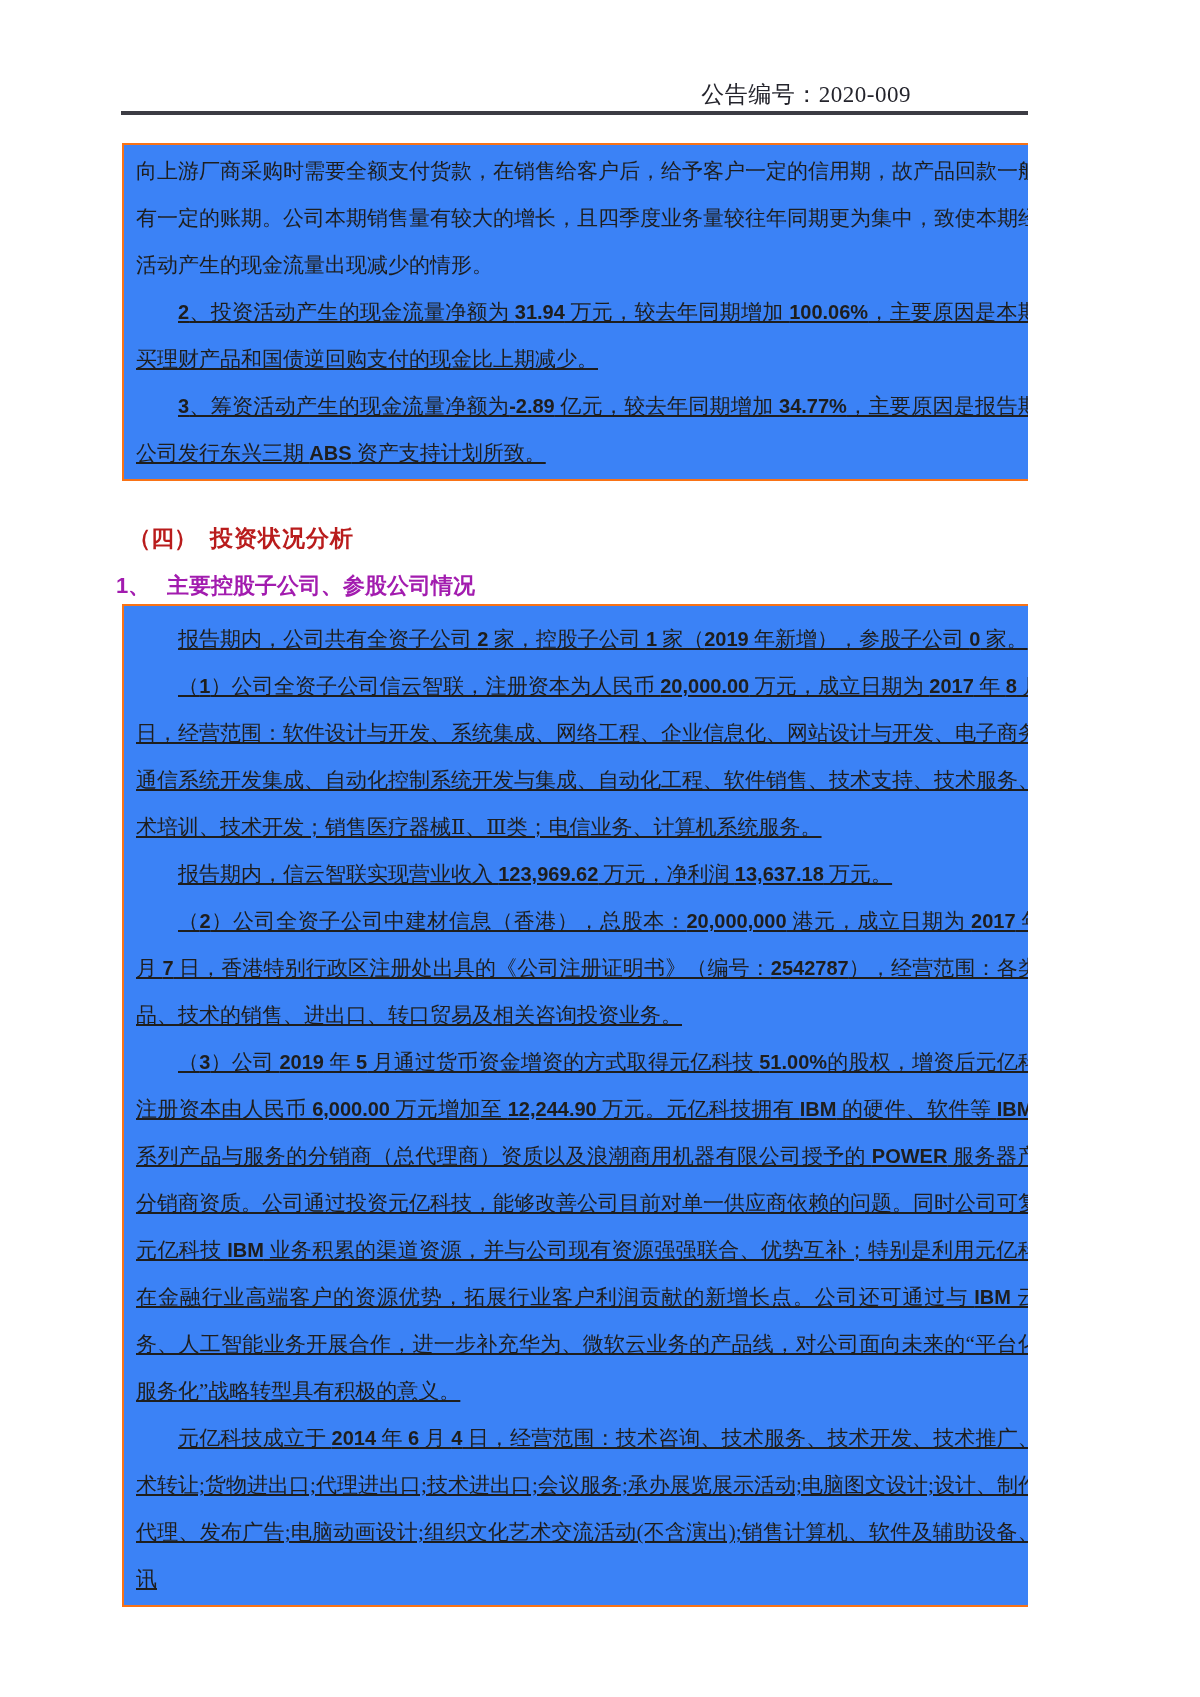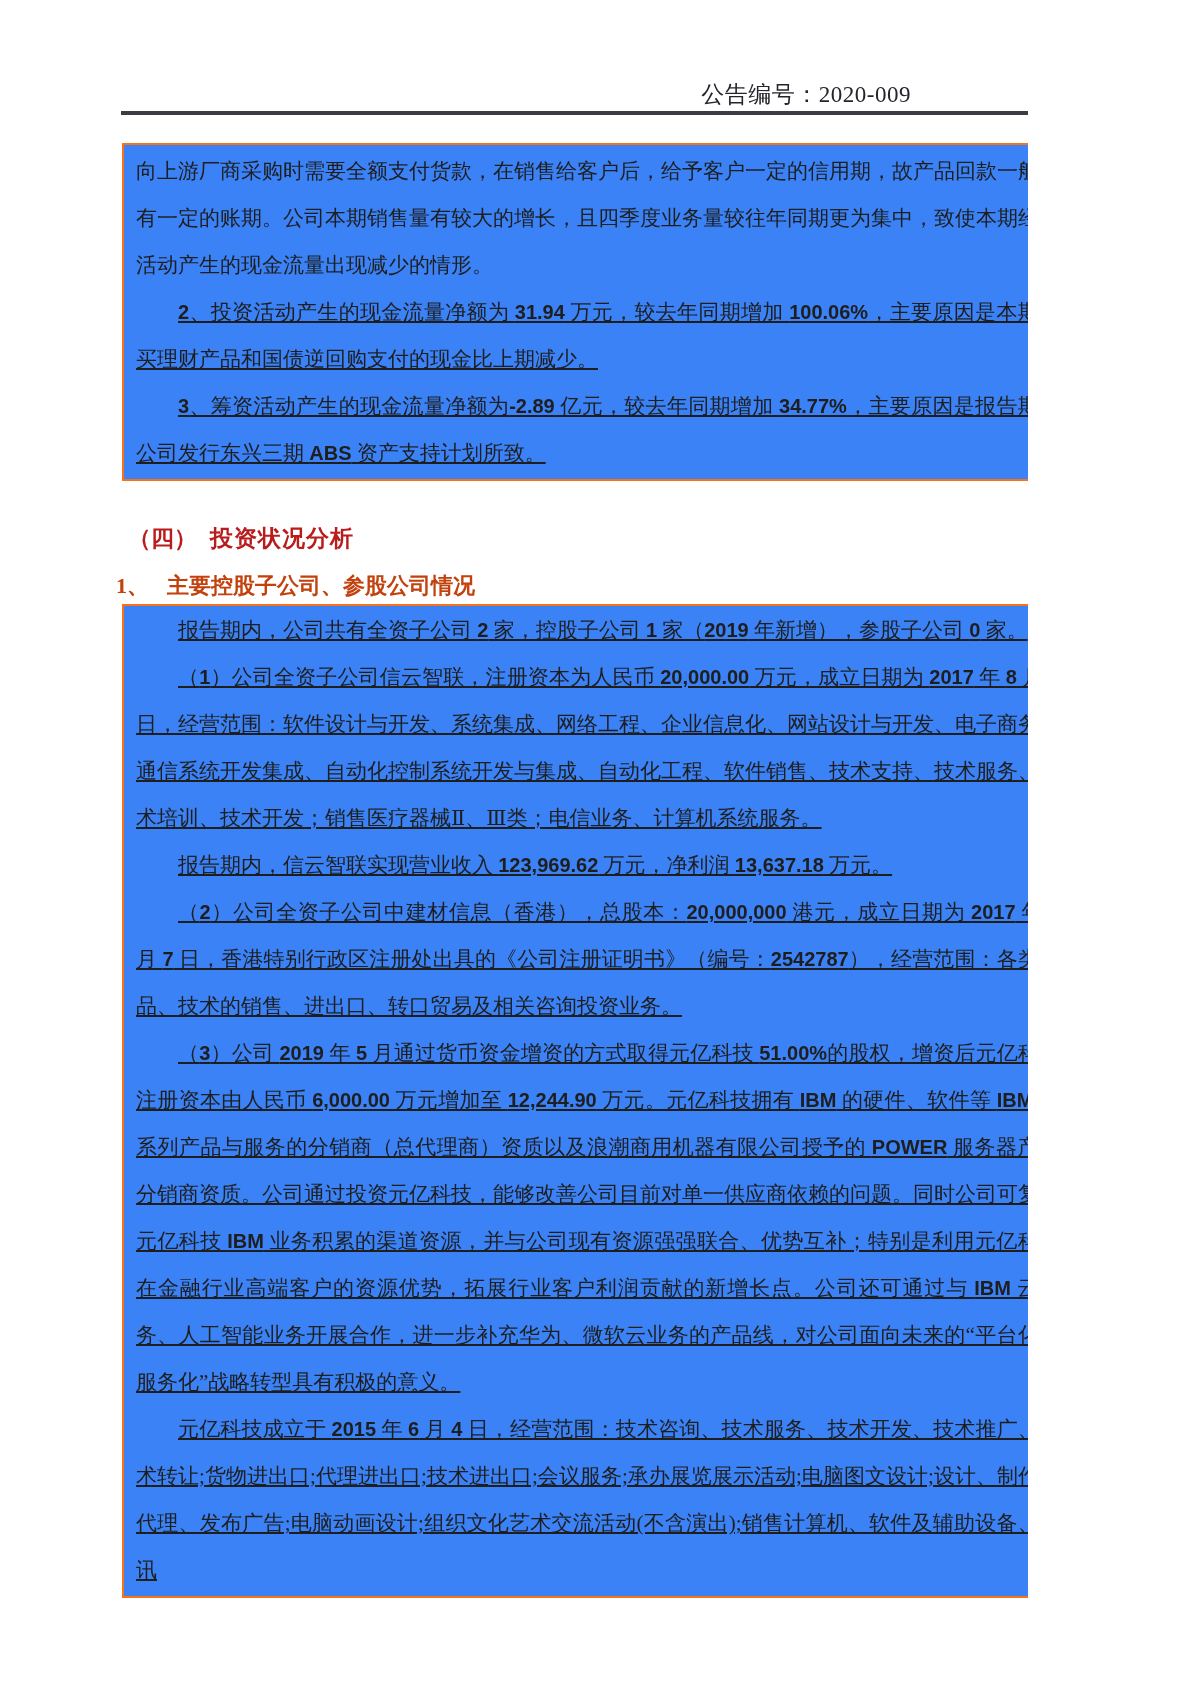--- a/index.html
+++ b/index.html
@@ -20,21 +20,21 @@
     position:absolute; left:121px; top:111px;
     width:962px; height:4px; background:#3c3c44;
   }
   .text-box {
     position:absolute; left:122px; width:952px;
     box-sizing:border-box;
     border:2px solid #f97316; background:#3b82f6;
     padding:3px 12px 2px 12px;
   }
   #box1 { top:143px; }
-  #box2 { top:604px; padding-top:1px; }
+  #box2 { top:604px; padding-top:10px; }
   .para {
     margin:0;
     font-size:21px; line-height:47px;
     text-align:justify; text-justify:inter-ideograph;
     color:#1e1e1e;
   }
   .para.indent { text-indent:2em;text-decoration:underline; }
   .latin {
     font-family:"Liberation Sans","DejaVu Sans",sans-serif;
     font-weight:600; font-size:20px;
@@ -47,22 +47,22 @@
   .sec-num {
     display:inline-block; width:82px;
     font-family:"Liberation Serif","DejaVu Serif",serif;
   }
   .sec-title {
     font-family:"Liberation Sans","DejaVu Sans",sans-serif;
     letter-spacing:1px;
   }
   .sub-heading {
     position:absolute; left:116px; top:571px;
-    font-size:22px; font-weight:bold; color:#c2410c;
-    font-family:Liberation Serif, serif;
+    font-size:22px; font-weight:bold; color:#a21caf;
+    font-family:Liberation Sans, sans-serif;
     white-space:nowrap;
   }
   .sub-num { display:inline-block; width:51px; }
   .page-number {
     position:absolute; top:1552px; left:0; width:100%;
     text-align:center;
     font-family:"Liberation Sans","DejaVu Sans",sans-serif;
     font-size:21px; color:#222222;
   }
 </style>
@@ -88,17 +88,17 @@
   <div class="sub-heading">
     <span class="sub-num">1、</span><span class="sub-title">主要控股子公司、参股公司情况</span>
   </div>
 
   <div class="text-box" id="box2">
       <p class="para indent">报告期内，公司共有全资子公司 <span class="latin">2</span> 家，控股子公司 <span class="latin">1</span> 家（<span class="latin">2019</span> 年新增），参股子公司 <span class="latin">0</span> 家。</p>
       <p class="para indent">（<span class="latin">1</span>）公司全资子公司信云智联，注册资本为人民币 <span class="latin">20,000.00</span> 万元，成立日期为 <span class="latin">2017</span> 年 <span class="latin">8</span> 月 <span class="latin">2</span> 日，经营范围：软件设计与开发、系统集成、网络工程、企业信息化、网站设计与开发、电子商务、通信系统开发集成、自动化控制系统开发与集成、自动化工程、软件销售、技术支持、技术服务、技术培训、技术开发；销售医疗器械Ⅱ、Ⅲ类；电信业务、计算机系统服务。</p>
       <p class="para indent">报告期内，信云智联实现营业收入 <span class="latin">123,969.62</span> 万元，净利润 <span class="latin">13,637.18</span> 万元。</p>
       <p class="para indent">（<span class="latin">2</span>）公司全资子公司中建材信息（香港），总股本：<span class="latin">20,000,000</span> 港元，成立日期为 <span class="latin">2017</span> 年 <span class="latin">6</span> 月 <span class="latin">7</span> 日，香港特别行政区注册处出具的《公司注册证明书》（编号：<span class="latin">2542787</span>），经营范围：各类商品、技术的销售、进出口、转口贸易及相关咨询投资业务。</p>
       <p class="para indent">（<span class="latin">3</span>）公司 <span class="latin">2019</span> 年 <span class="latin">5</span> 月通过货币资金增资的方式取得元亿科技 <span class="latin">51.00%</span>的股权，增资后元亿科技注册资本由人民币 <span class="latin">6,000.00</span> 万元增加至 <span class="latin">12,244.90</span> 万元。元亿科技拥有 <span class="latin">IBM</span> 的硬件、软件等 <span class="latin">IBM</span> 全系列产品与服务的分销商（总代理商）资质以及浪潮商用机器有限公司授予的 <span class="latin">POWER</span> 服务器产品分销商资质。公司通过投资元亿科技，能够改善公司目前对单一供应商依赖的问题。同时公司可复用元亿科技 <span class="latin">IBM</span> 业务积累的渠道资源，并与公司现有资源强强联合、优势互补；特别是利用元亿科技在金融行业高端客户的资源优势，拓展行业客户利润贡献的新增长点。公司还可通过与 <span class="latin">IBM</span> 云业务、人工智能业务开展合作，进一步补充华为、微软云业务的产品线，对公司面向未来的“平台化、服务化”战略转型具有积极的意义。</p>
-      <p class="para indent">元亿科技成立于 <span class="latin">2015</span> 年 <span class="latin">6</span> 月 <span class="latin">4</span> 日，经营范围：技术咨询、技术服务、技术开发、技术推广、技术转让;货物进出口;代理进出口;技术进出口;会议服务;承办展览展示活动;电脑图文设计;设计、制作、代理、发布广告;电脑动画设计;组织文化艺术交流活动(不含演出);销售计算机、软件及辅助设备、通讯</p>
+      <p class="para indent">元亿科技成立于 <span class="latin">2014</span> 年 <span class="latin">6</span> 月 <span class="latin">4</span> 日，经营范围：技术咨询、技术服务、技术开发、技术推广、技术转让;货物进出口;代理进出口;技术进出口;会议服务;承办展览展示活动;电脑图文设计;设计、制作、代理、发布广告;电脑动画设计;组织文化艺术交流活动(不含演出);销售计算机、软件及辅助设备、通讯</p>
     </div>
 
 
 </div>
 
 </body></html>

